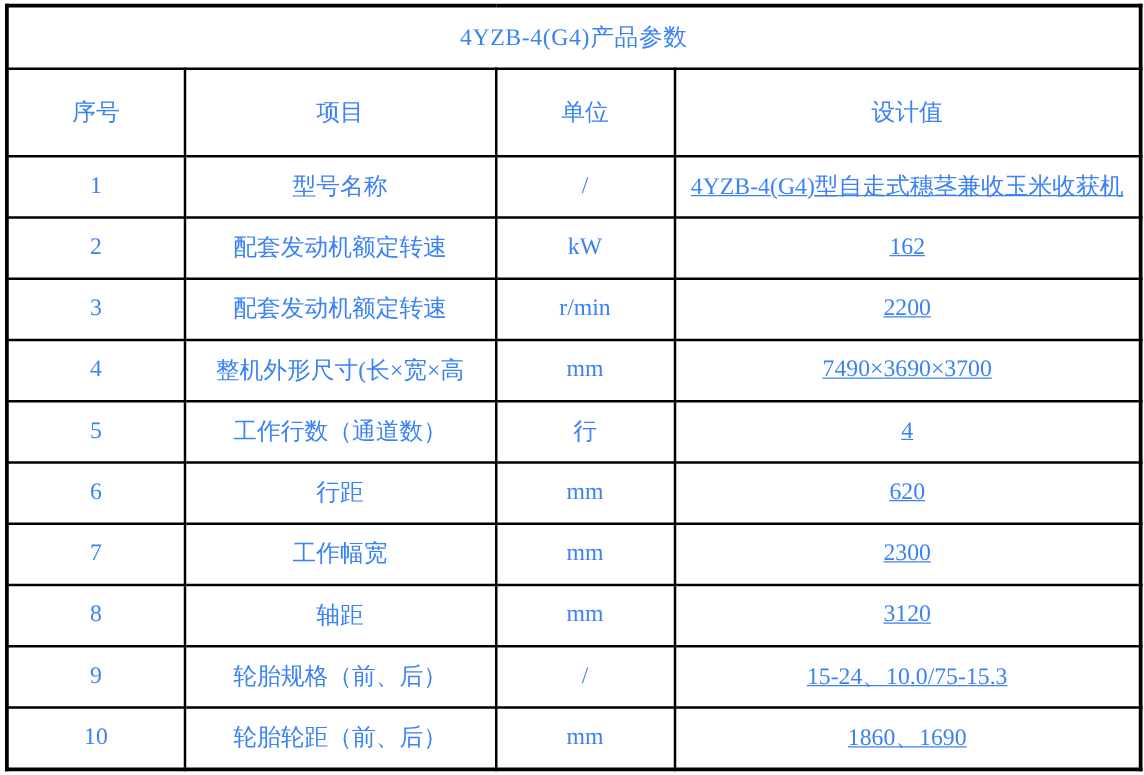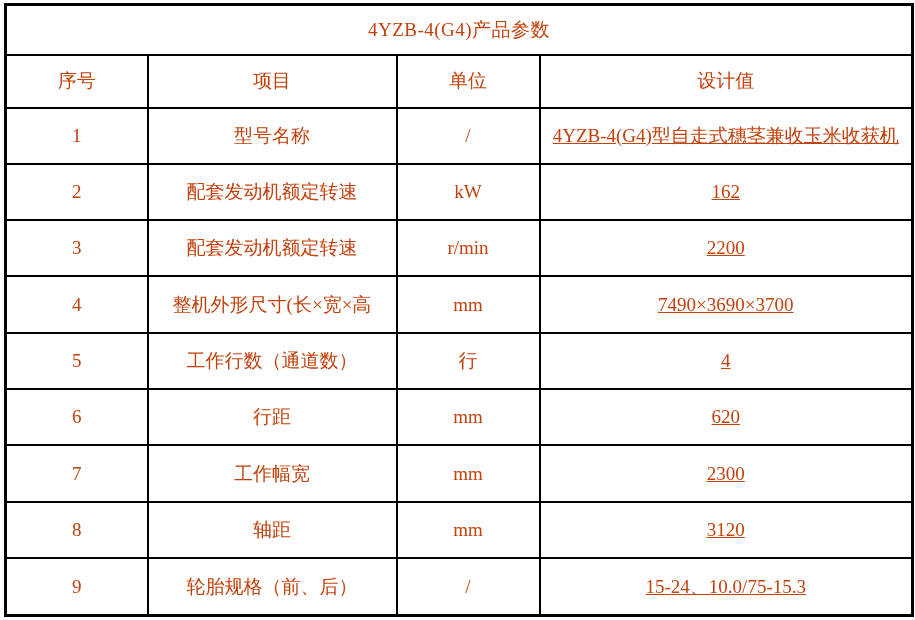--- a/index.html
+++ b/index.html
@@ -27,24 +27,24 @@
     border: 3px solid #000000;
   }
   table.spec-table td, table.spec-table th {
     border: 2px solid #000000;
     padding: 0;
     font-size: 19px;
     font-weight: normal;
     text-align: center;
     vertical-align: middle;
     background: #ffffff;
-    color: #c2410c;
+    color: #3b82f6;
   }
   tr.title-row { height: 50px; }
-  tr.header-row { height: 53px; }
+  tr.header-row { height: 70px; }
   td.title-cell {
     font-size: 20px;
     font-weight: bold;
     letter-spacing: 0.5px;
   }
   td.c-item {
     text-align: left;
     padding-left: 6px;
     white-space: nowrap;
     overflow: hidden;
@@ -126,15 +126,21 @@
           <td class="c-item">轴距</td>
           <td class="c-unit">mm</td>
           <td class="c-val">3120</td>
         </tr>
         <tr>
           <td class="c-no">9</td>
           <td class="c-item">轮胎规格（前、后）</td>
           <td class="c-unit">/</td>
           <td class="c-val">15-24、10.0/75-15.3</td>
         </tr>
+        <tr>
+          <td class="c-no">10</td>
+          <td class="c-item">轮胎轮距（前、后）</td>
+          <td class="c-unit">mm</td>
+          <td class="c-val">1860、1690</td>
+        </tr>
       </tbody>
   </table>
 </div>
 
 </body></html>

